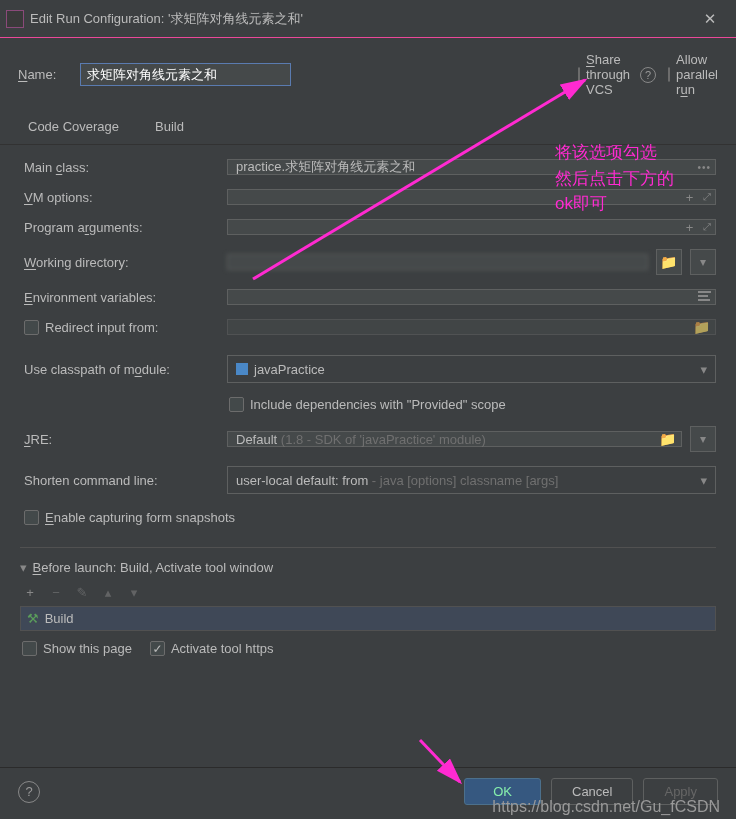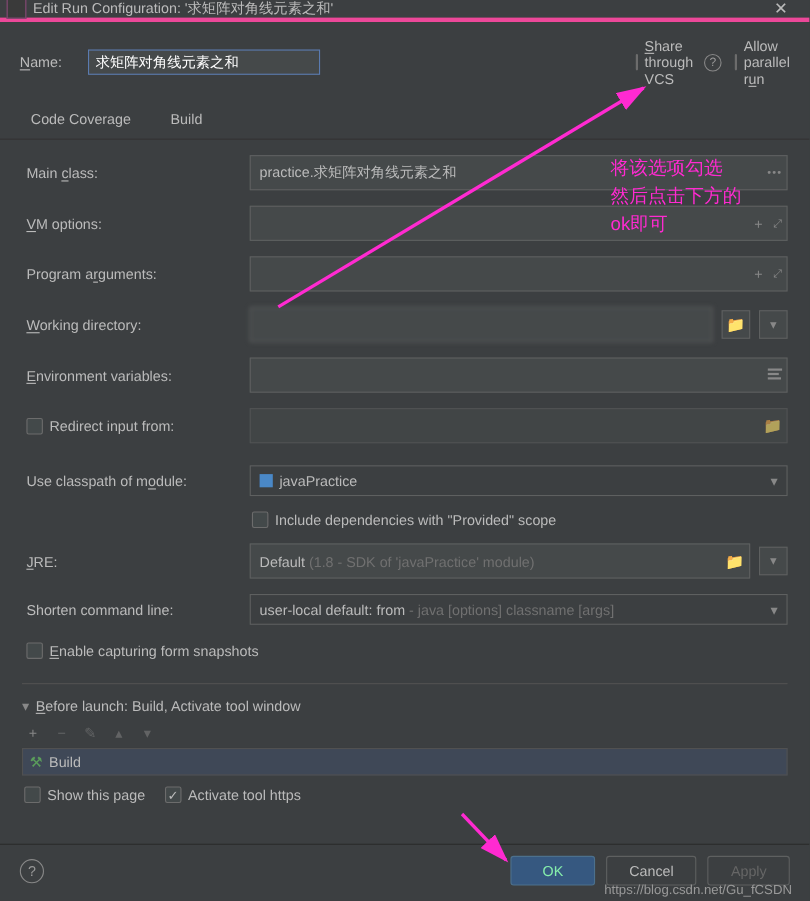--- a/index.html
+++ b/index.html
@@ -6,24 +6,24 @@
 body {
   width: 736px; height: 819px;
   background: #3c3f41;
   font-family: "Segoe UI", sans-serif;
   font-size: 13px;
   color: #bbbbbb;
   overflow: hidden;
   position: relative;
 }
 .titlebar {
-  height: 20px;
+  height: 38px;
   display: flex; align-items: center;
   padding: 0 6px;
-  border-bottom: 4px solid #ec4899;
+  border-bottom: 1px solid #ec4899;
 }
 .titlebar .title { flex: 1; color: #bbbbbb; padding-left: 6px; }
 .titlebar .close {
   width: 40px; height: 28px;
   display: flex; align-items: center; justify-content: center;
   font-size: 15px; color: #bbb;
 }
 .name-row {
   display: flex; align-items: center;
   padding: 14px 18px 10px 18px;
@@ -66,21 +66,21 @@
   padding: 14px 20px 6px 24px;
   display: flex; flex-direction: column; gap: 14px;
 }
 .row { display: flex; align-items: center; gap: 8px; }
 .row .lbl { width: 195px; }
 .field {
   flex: 1;
   background: #45494a;
   border: 1px solid #5e6060;
   color: #bbb;
-  height: 32px;
+  height: 16px;
   padding: 3px 8px;
   display: flex; align-items: center;
   position: relative;
 }
 .field.blur { filter: blur(2px); }
 .iconbtn {
   width: 26px; height: 26px;
   border: 1px solid #5e6060;
   background: #45494a;
   display: flex; align-items: center; justify-content: center;
@@ -140,21 +140,21 @@
   background: #3c3f41;
   color: #bbb;
   padding: 5px 20px;
   border-radius: 3px;
   font-size: 13px;
 }
 .btn.primary { background: #365880; border-color: #4c708c; color: #86efac; font-weight: 500; padding: 5px 28px; }
 .btn.disabled { color: #666; }
 .watermark {
   position: absolute; bottom: 3px; right: 16px;
-  font-size: 12px; color: #999;
+  font-size: 16px; color: #999;
 }
 .annotation {
   position: absolute;
   color: #ff2ad1;
   font-size: 17px;
   font-weight: 500;
   line-height: 1.5;
   pointer-events: none;
 }
 svg.arrow { position: absolute; pointer-events: none; }

